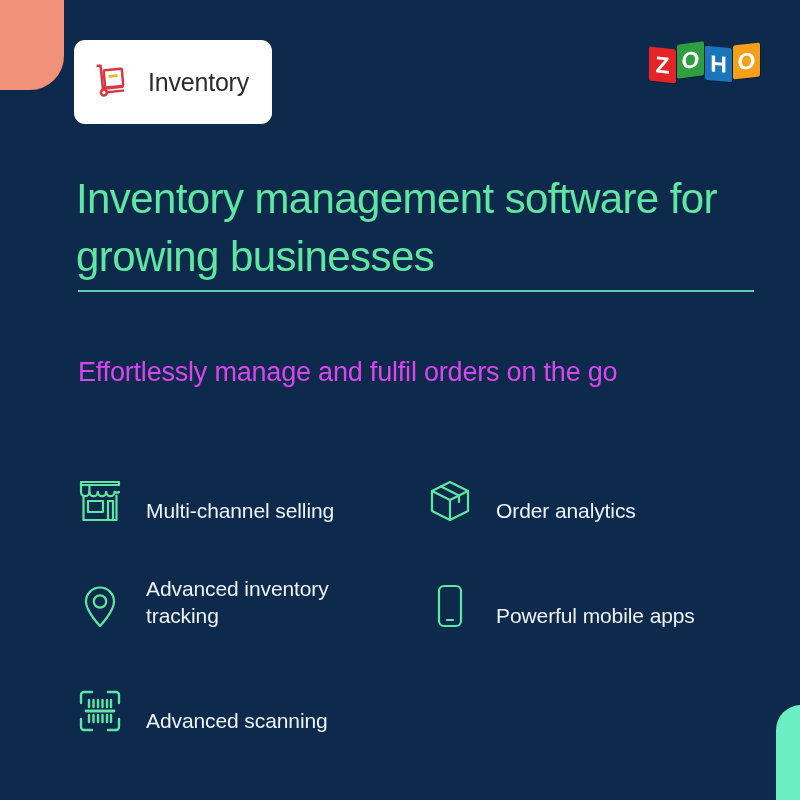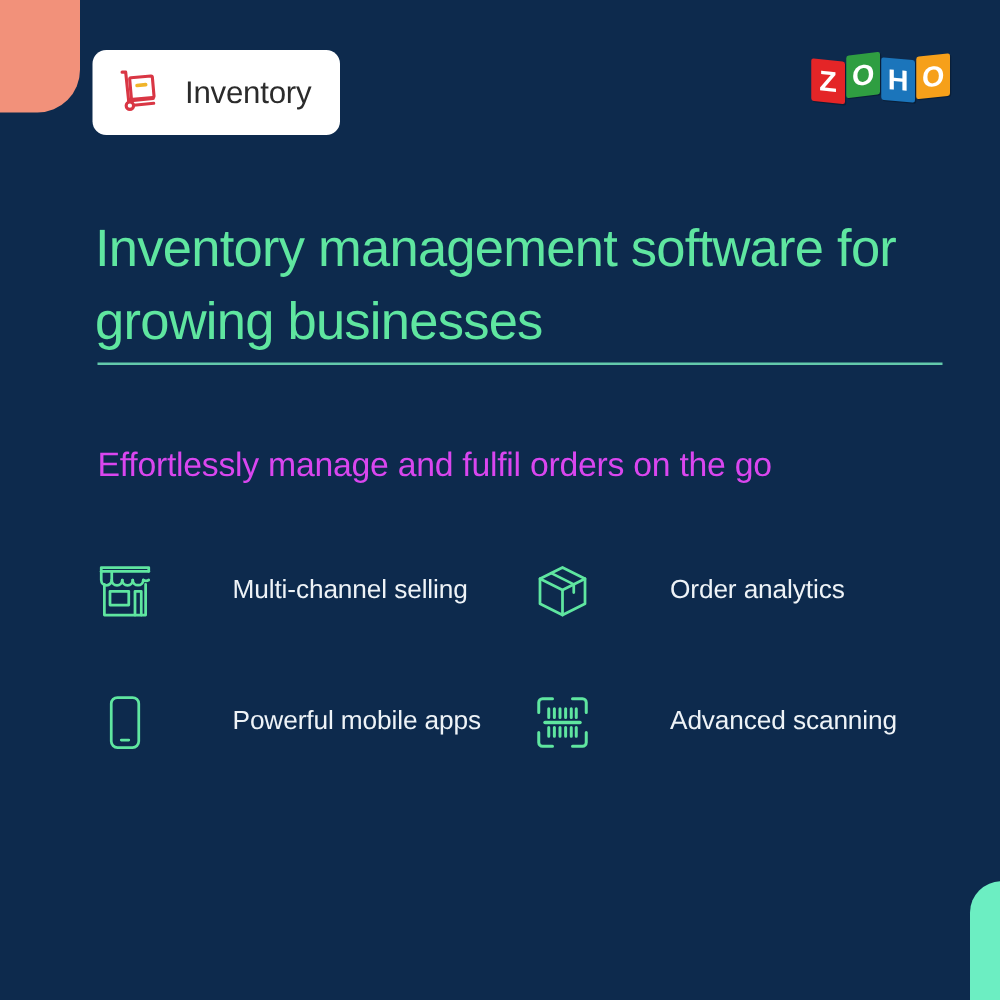--- a/index.html
+++ b/index.html
@@ -36,21 +36,21 @@
     background: #6ceec2;
     border-radius: 26px 26px 0 0;
   }
 
   
   .badge {
     position: absolute;
     left: 74px;
     top: 40px;
     width: 198px;
-    height: 68px;
+    height: 84px;
     background: #ffffff;
     border-radius: 11px;
     display: flex;
     align-items: center;
     padding-left: 16px;
     box-sizing: border-box;
   }
   .badge-icon { width: 46px; height: 46px; flex: 0 0 46px; }
   .badge-label {
     margin-left: 12px;
@@ -130,22 +130,21 @@
     position: absolute;
     left: 76px;
     top: 420px;
     width: 700px;
     display: grid;
     grid-template-columns: 350px 350px;
     grid-auto-rows: 105px;
   }
   .feature {
     display: flex;
-    align-items: center;
-    gap: 40px;
+    align-items: flex-end;
   }
   .feature-icon {
     width: 48px;
     height: 48px;
     flex: 0 0 48px;
     color: #5fe6a0;
   }
   .feature-icon svg { display: block; width: 100%; height: 100%; }
   .feature-label {
     margin-left: 22px;
@@ -218,20 +217,29 @@
         <svg viewBox="0 0 48 48" fill="none" stroke="currentColor" stroke-width="2.2" stroke-linecap="round" stroke-linejoin="round">
           <path d="M24 5 L42 14 V34 L24 43 L6 34 V14 Z"></path>
           <path d="M6 14 L24 23 L42 14"></path>
           <path d="M24 23 V43"></path>
           <path d="M15 9.5 L33 18.5 V25"></path>
         </svg>
       </span>
       <span class="feature-label">Order analytics</span>
     </div>
 
+    <div class="feature col-left">
+      <span class="feature-icon">
+        <svg viewBox="0 0 48 48" fill="none" stroke="currentColor" stroke-width="2.2" stroke-linecap="round" stroke-linejoin="round">
+          <path d="M24 44 C24 44 38 29.5 38 19.5 A14 14 0 0 0 10 19.5 C10 29.5 24 44 24 44 Z"></path>
+          <circle cx="24" cy="19.5" r="6.2"></circle>
+        </svg>
+      </span>
+      <span class="feature-label">Advanced inventory tracking</span>
+    </div>
 
     <div class="feature col-right">
       <span class="feature-icon">
         <svg viewBox="0 0 48 48" fill="none" stroke="currentColor" stroke-width="2.2" stroke-linecap="round" stroke-linejoin="round">
           <rect x="13" y="4" width="22" height="40" rx="5"></rect>
           <path d="M21 38 h6"></path>
         </svg>
       </span>
       <span class="feature-label">Powerful mobile apps</span>
     </div>

